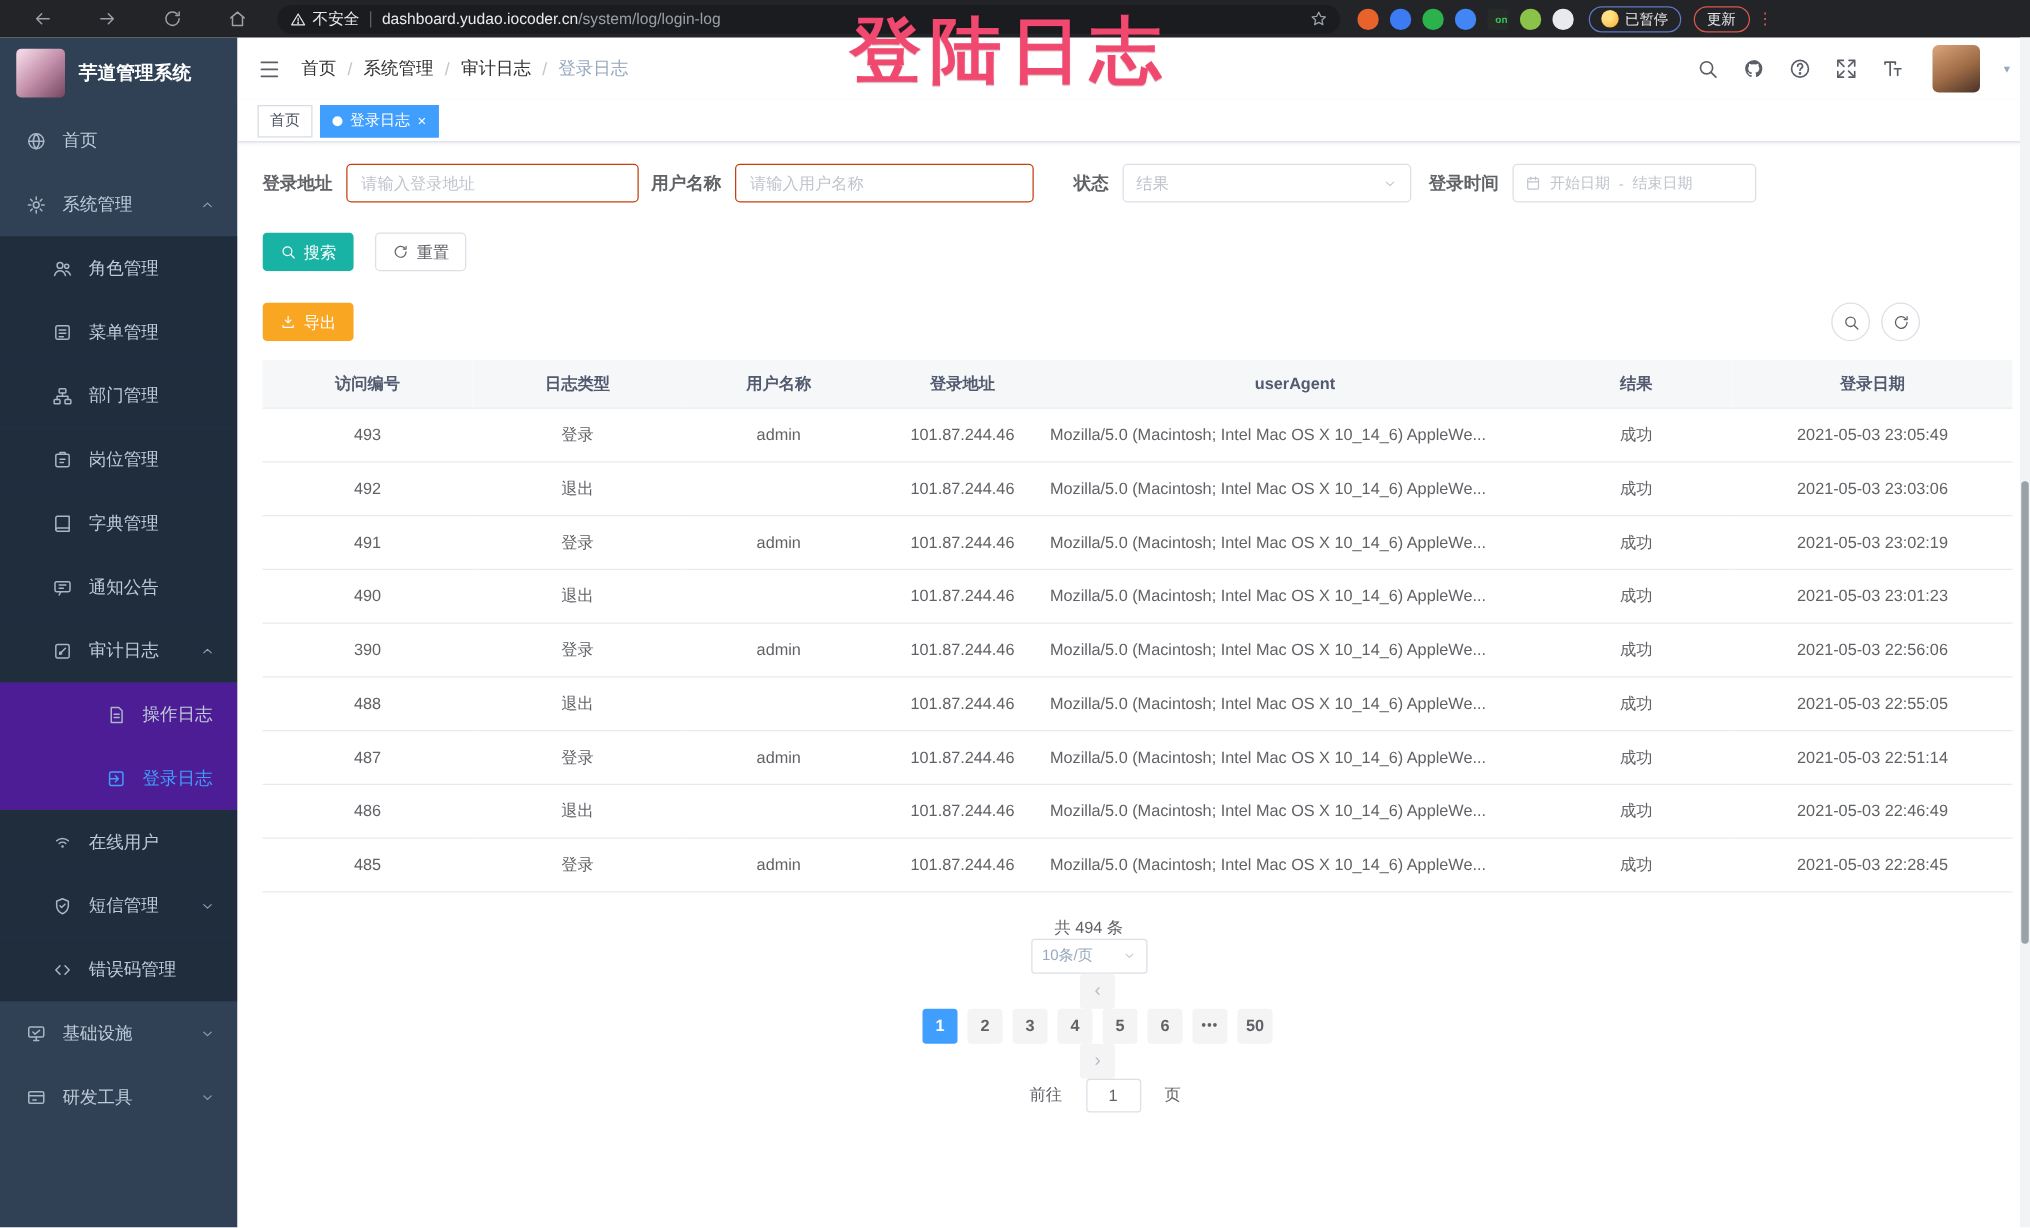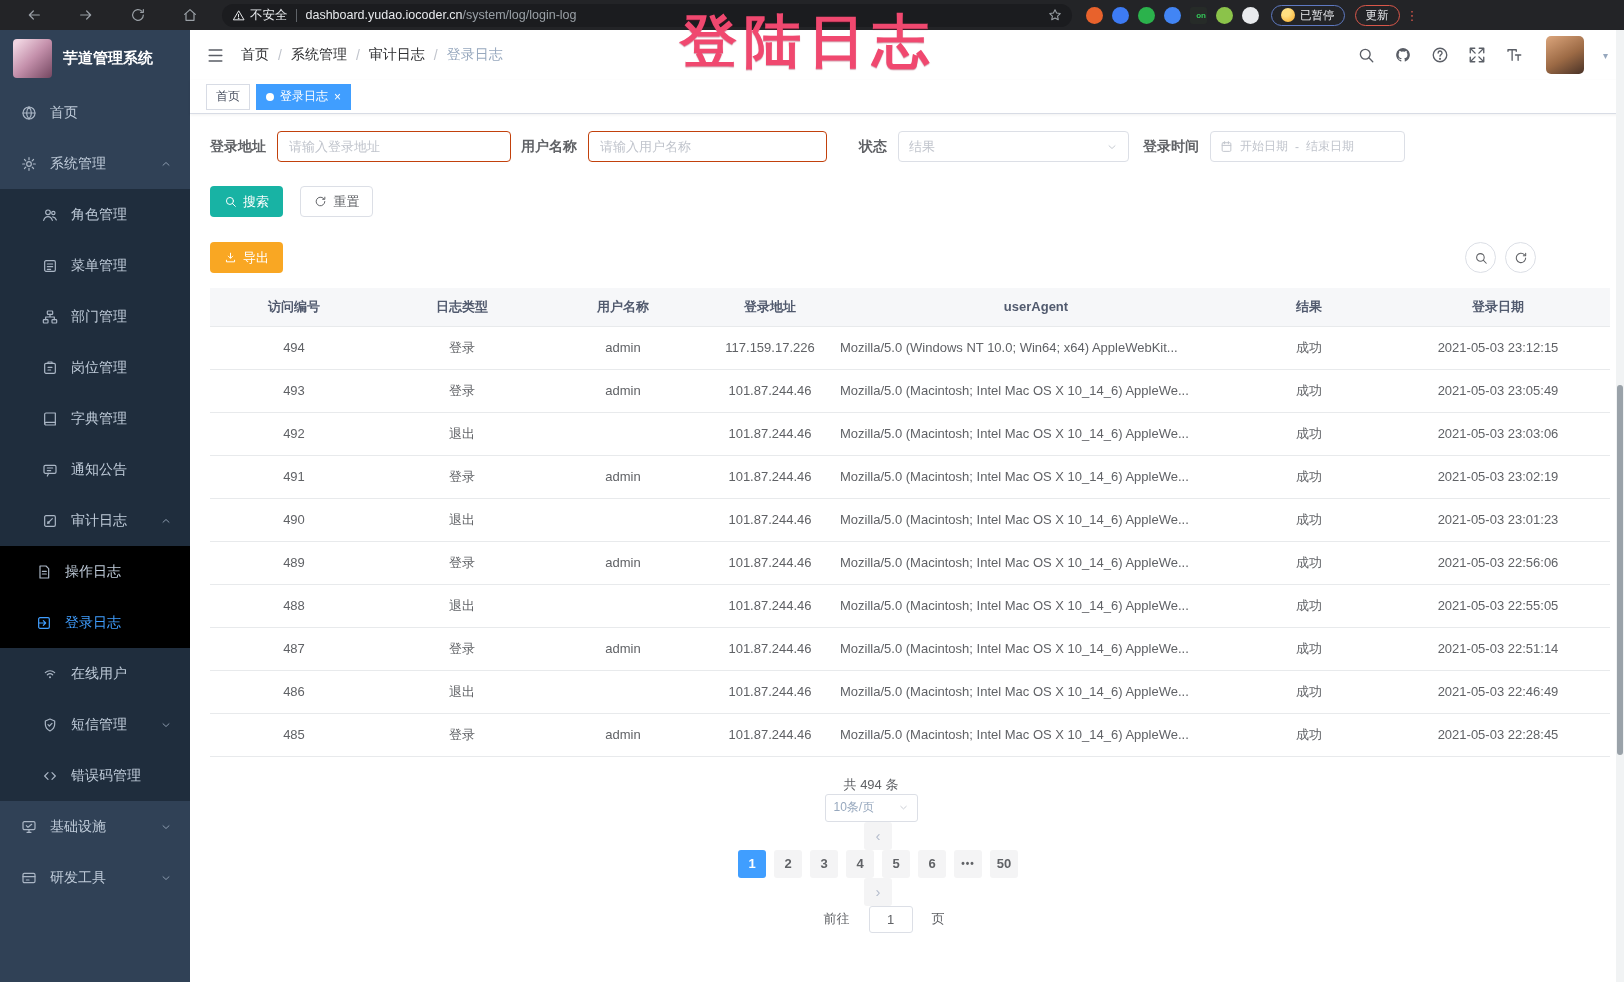--- a/index.html
+++ b/index.html
@@ -46,21 +46,21 @@
   .sidebar { width:190px; background:#304156; overflow:hidden; flex:none; }
   .logo-row { height:57px; display:flex; align-items:center; gap:11px; padding-left:13px; }
   .logo-img { width:39px; height:39px; border-radius:4px; flex:none;
     background:linear-gradient(135deg,#efd3e0 10%,#c490ab 50%,#7c4e68 95%); }
   .logo-title { color:#fff; font-size:15px; font-weight:700; white-space:nowrap; }
   .nav-item { height:51px; display:flex; align-items:center; gap:13px; padding-left:21px;
     color:#bfcbd9; font-size:14px; cursor:pointer; white-space:nowrap; }
   .nav-item .nav-icon { display:flex; color:#aab6c5; }
   .nav-item .nav-icon svg { width:16px; height:16px; }
   .nav-item.lvl1 { padding-left:42px; background:#1f2d3d; }
-  .nav-item.lvl2 { padding-left:36px; background:#000000; }
+  .nav-item.lvl2 { padding-left:85px; background:#4c1d95; }
   .nav-item.active, .nav-item.active .nav-icon { color:#409eff; }
   .nav-arrow { margin-left:auto; margin-right:18px; color:#93a3b5; display:flex; }
   .nav-arrow svg { width:12px; height:12px; }
 
   
   .main { flex:1; display:flex; flex-direction:column; background:#fff; position:relative; min-width:0; }
   .navbar { height:50px; display:flex; align-items:center; padding:0 16px; }
   .hamburger { color:#5a5e66; cursor:pointer; display:flex; margin-right:16px; }
   .hamburger svg { width:19px; height:19px; }
   .breadcrumb { display:flex; align-items:center; gap:9px; font-size:14px; }
@@ -544,29 +544,20 @@
               <th>日志类型</th>
               <th>用户名称</th>
               <th>登录地址</th>
               <th>userAgent</th>
               <th>结果</th>
               <th>登录日期</th>
             </tr>
           </thead>
         <tbody>
             <tr>
-              <td>494</td>
-              <td>登录</td>
-              <td>admin</td>
-              <td>117.159.17.226</td>
-              <td class="ua">Mozilla/5.0 (Windows NT 10.0; Win64; x64) AppleWebKit...</td>
-              <td>成功</td>
-              <td>2021-05-03 23:12:15</td>
-            </tr>
-            <tr>
               <td>493</td>
               <td>登录</td>
               <td>admin</td>
               <td>101.87.244.46</td>
               <td class="ua">Mozilla/5.0 (Macintosh; Intel Mac OS X 10_14_6) AppleWe...</td>
               <td>成功</td>
               <td>2021-05-03 23:05:49</td>
             </tr>
             <tr>
               <td>492</td>
@@ -589,21 +580,21 @@
             <tr>
               <td>490</td>
               <td>退出</td>
               <td></td>
               <td>101.87.244.46</td>
               <td class="ua">Mozilla/5.0 (Macintosh; Intel Mac OS X 10_14_6) AppleWe...</td>
               <td>成功</td>
               <td>2021-05-03 23:01:23</td>
             </tr>
             <tr>
-              <td>489</td>
+              <td>390</td>
               <td>登录</td>
               <td>admin</td>
               <td>101.87.244.46</td>
               <td class="ua">Mozilla/5.0 (Macintosh; Intel Mac OS X 10_14_6) AppleWe...</td>
               <td>成功</td>
               <td>2021-05-03 22:56:06</td>
             </tr>
             <tr>
               <td>488</td>
               <td>退出</td>

